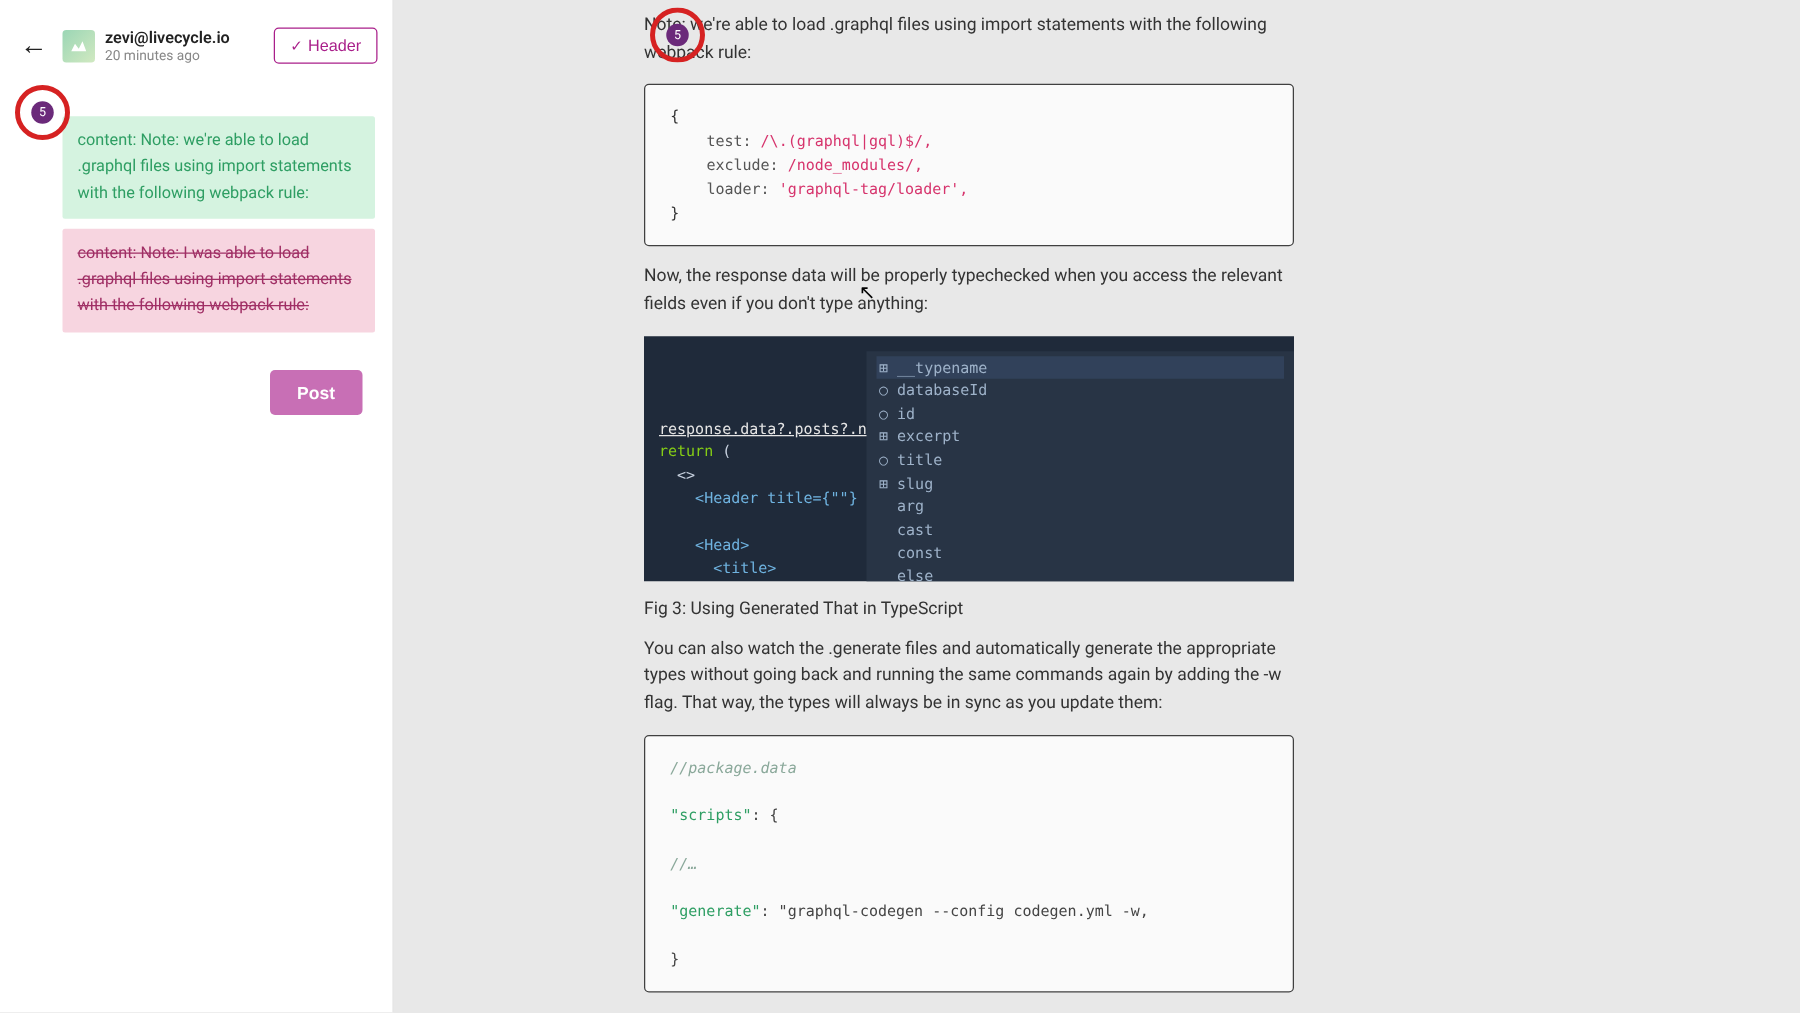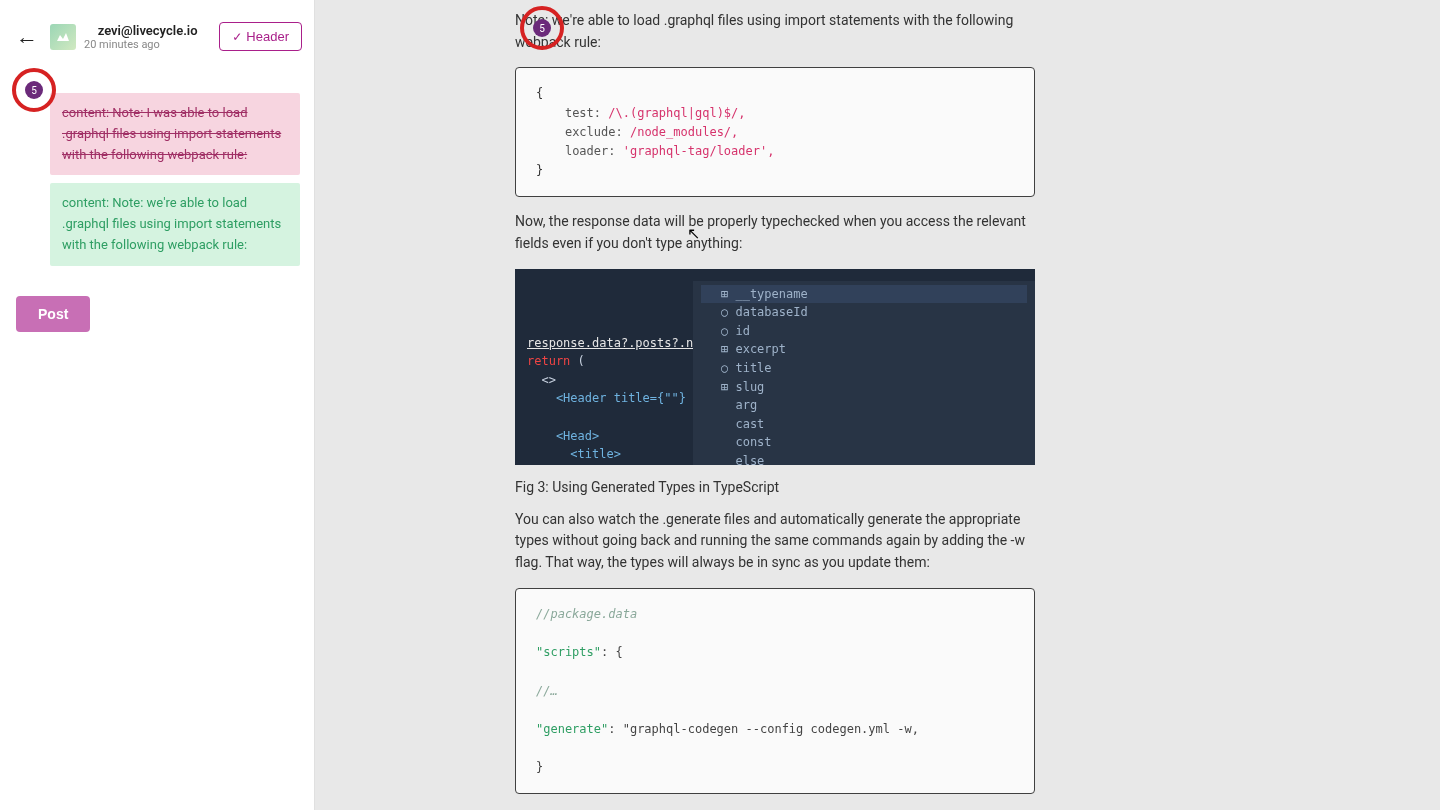--- a/index.html
+++ b/index.html
@@ -45,21 +45,20 @@
   align-items: center;
   justify-content: center;
   color: #fff;
   font-size: 11px;
 }
 .user-meta { flex: 1; }
 .user-email {
   font-size: 13px;
   font-weight: 600;
   color: #222;
-  text-align: center;
 }
 .user-time {
   font-size: 11px;
   color: #888;
 }
 .resolve-btn {
   border: 1px solid #a91f8a;
   color: #a91f8a;
   background: #fff;
   padding: 6px 12px;
@@ -100,23 +99,23 @@
 }
 .comment-input {
   width: 100%;
   border: none;
   font-size: 14px;
   color: #555;
   outline: none;
   background: transparent;
 }
 .post-area {
-  padding: 20px 12px 26px 16px;
-  display: flex;
-  justify-content: flex-start;
+  padding: 20px 24px 26px 16px;
+  display: flex;
+  justify-content: flex-end;
 }
 .post-btn {
   background: #c86fb5;
   color: #fff;
   border: none;
   padding: 10px 22px;
   font-size: 14px;
   font-weight: 600;
   border-radius: 4px;
   cursor: pointer;
@@ -166,36 +165,36 @@
 }
 .dark-left {
   padding: 8px 12px;
   color: #c8d2e0;
   font-family: "Menlo", "Consolas", monospace;
   font-size: 12px;
   line-height: 1.55;
   white-space: pre;
 }
 .dl-path { color: #e6e6e6; text-decoration: underline; }
-.dl-kw { color: #ef4444; }
+.dl-kw { color: #84cc16; }
 .dl-tag { color: #6fb3e0; }
 .dl-punc { color: #c8d2e0; }
 .autocomplete {
   position: absolute;
   top: 12px;
   left: 178px;
   right: 0;
   background: #283445;
   color: #9eb2c9;
   font-family: "Menlo", "Consolas", monospace;
   font-size: 12px;
   line-height: 1.55;
   padding: 4px 8px;
 }
-.ac-row { display: flex; justify-content: space-between; padding: 0 20px; }
+.ac-row { display: flex; justify-content: space-between; padding: 0 2px; }
 .ac-ghost { color: #566a82; }
 .autocomplete .ac-row.hl { background: #31415a; }
 .fig-caption {
   font-size: 14px;
   color: #333;
   margin: 14px 0;
 }
 .annot-circle {
   position: absolute;
   width: 44px;
@@ -245,22 +244,22 @@
         <div class="user-time">20 minutes ago</div>
       </div>
       <button class="resolve-btn">
         <span class="resolve-check">✓</span>
         <span>Header</span>
       </button>
     </div>
 
     <div class="diff-area">
       <div style="height:14px"></div>
+      <div class="diff-box diff-added">content: Note: we're able to load .graphql files using import statements with the following webpack rule:</div>
       <div class="diff-box diff-removed">content: Note: I was able to load .graphql files using import statements with the following webpack rule:</div>
-      <div class="diff-box diff-added">content: Note: we're able to load .graphql files using import statements with the following webpack rule:</div>
     </div>
 
     <div class="post-area">
       <button class="post-btn">Post</button>
     </div>
   </div>
 
   <div class="main">
     <div class="content">
       <p class="para" style="margin-top:10px">Note: we're able to load .graphql files using import statements with the following webpack rule:</p>
@@ -283,21 +282,21 @@
 <span class="dl-tag">    &lt;Head&gt;</span>
 <span class="dl-tag">      &lt;title&gt;</span>
 
 
 
 
 </div>
         <div class="autocomplete" id="ac-popup"><div class="ac-row hl"><span>⊞ __typename</span><span class="ac-ghost"></span></div><div class="ac-row"><span>○ databaseId</span><span class="ac-ghost"></span></div><div class="ac-row"><span>○ id</span><span class="ac-ghost"></span></div><div class="ac-row"><span>⊞ excerpt</span><span class="ac-ghost"></span></div><div class="ac-row"><span>○ title</span><span class="ac-ghost"></span></div><div class="ac-row"><span>⊞ slug</span><span class="ac-ghost"></span></div><div class="ac-row"><span>  arg</span><span class="ac-ghost"></span></div><div class="ac-row"><span>  cast</span><span class="ac-ghost"></span></div><div class="ac-row"><span>  const</span><span class="ac-ghost"></span></div><div class="ac-row"><span>  else</span><span class="ac-ghost"></span></div></div>
       </div>
 
-      <p class="fig-caption">Fig 3: Using Generated Types in TypeScript</p>
+      <p class="fig-caption">Fig 3: Using Generated That in TypeScript</p>
 
       <p class="para">You can also watch the .generate files and automatically generate the appropriate types without going back and running the same commands again by adding the -w flag. That way, the types will always be in sync as you update them:</p>
 
       <div class="code-block"><span class="c-comment">//package.data</span>
 
 <span class="c-jsonkey">"scripts"</span><span>: {</span>
 
 <span class="c-comment">//…</span>
 
 <span class="c-jsonkey">"generate"</span><span>: "graphql-codegen --config codegen.yml -w,</span>

